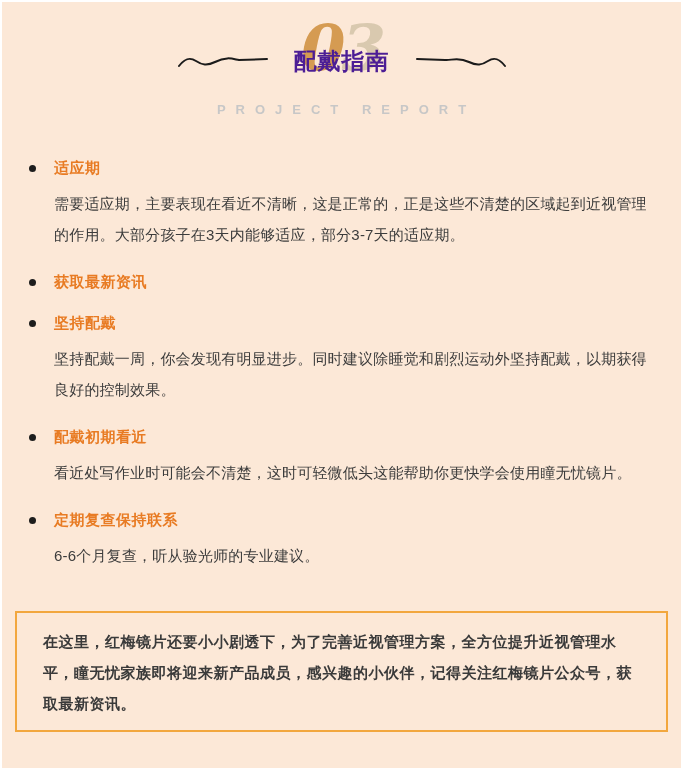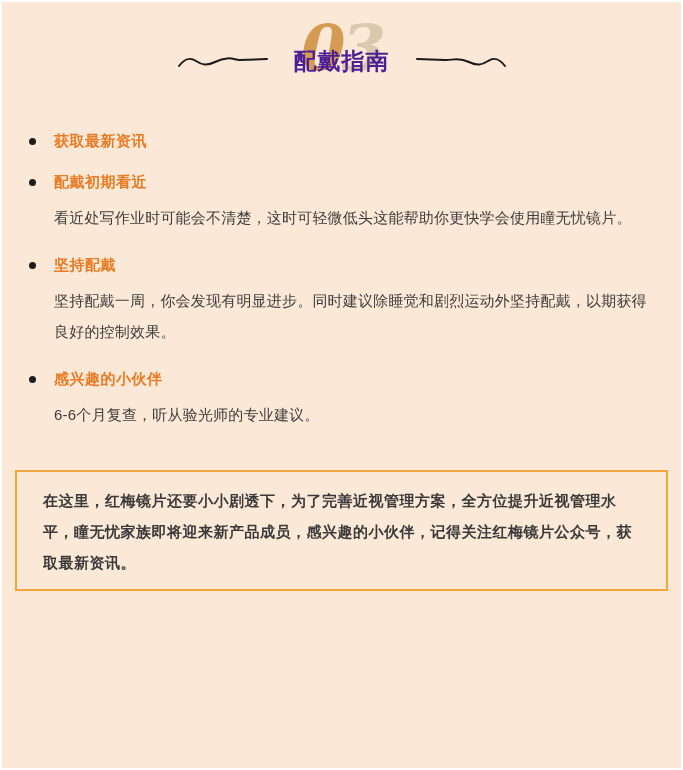--- a/index.html
+++ b/index.html
@@ -112,52 +112,60 @@
     <div class="title-row">
       <span class="watermark"><span class="wm-left">0</span><span class="wm-right">3</span></span>
       <svg class="flourish" width="92" height="22" viewBox="0 0 92 22">
         <path d="M2,16 C8,8 13,7 19,11 C25,15 30,16 38,12 C50,6 56,9 62,10 L90,9" fill="none" stroke="#1b1b1b" stroke-width="2" stroke-linecap="round"></path>
       </svg>
       <span class="page-title">配戴指南</span>
       <svg class="flourish" width="92" height="22" viewBox="0 0 92 22">
         <path d="M2,9 L30,10 C36,11 42,6 54,12 C62,16 67,15 73,11 C79,7 84,8 90,16" fill="none" stroke="#1b1b1b" stroke-width="2" stroke-linecap="round"></path>
       </svg>
     </div>
+    <div class="subtitle">PROJECT REPORT</div>
   </div>
 
   <div class="sections">
 
+    <div class="section">
+      <span class="dot"></span>
+      <div class="section-content">
+        <div class="section-heading">适应期</div>
+        <div class="section-body">需要适应期，主要表现在看近不清晰，这是正常的，正是这些不清楚的区域起到近视管理的作用。大部分孩子在3天内能够适应，部分3-7天的适应期。</div>
+      </div>
+    </div>
 
     <div class="section">
       <span class="dot"></span>
       <div class="section-content">
         <div class="section-heading">获取最新资讯</div>
+      </div>
+    </div>
+
+    <div class="section">
+      <span class="dot"></span>
+      <div class="section-content">
+        <div class="section-heading">坚持配戴</div>
+        <div class="section-body">坚持配戴一周，你会发现有明显进步。同时建议除睡觉和剧烈运动外坚持配戴，以期获得良好的控制效果。</div>
       </div>
     </div>
 
     <div class="section">
       <span class="dot"></span>
       <div class="section-content">
         <div class="section-heading">配戴初期看近</div>
         <div class="section-body">看近处写作业时可能会不清楚，这时可轻微低头这能帮助你更快学会使用瞳无忧镜片。</div>
       </div>
     </div>
 
     <div class="section">
       <span class="dot"></span>
       <div class="section-content">
-        <div class="section-heading">坚持配戴</div>
-        <div class="section-body">坚持配戴一周，你会发现有明显进步。同时建议除睡觉和剧烈运动外坚持配戴，以期获得良好的控制效果。</div>
-      </div>
-    </div>
-
-    <div class="section">
-      <span class="dot"></span>
-      <div class="section-content">
-        <div class="section-heading">感兴趣的小伙伴</div>
+        <div class="section-heading">定期复查保持联系</div>
         <div class="section-body">6-6个月复查，听从验光师的专业建议。</div>
       </div>
     </div>
 
   </div>
 
   <div class="notice-box">
     <div class="notice-text">在这里，红梅镜片还要小小剧透下，为了完善近视管理方案，全方位提升近视管理水平，瞳无忧家族即将迎来新产品成员，感兴趣的小伙伴，记得关注红梅镜片公众号，获取最新资讯。</div>
 
   </div>

